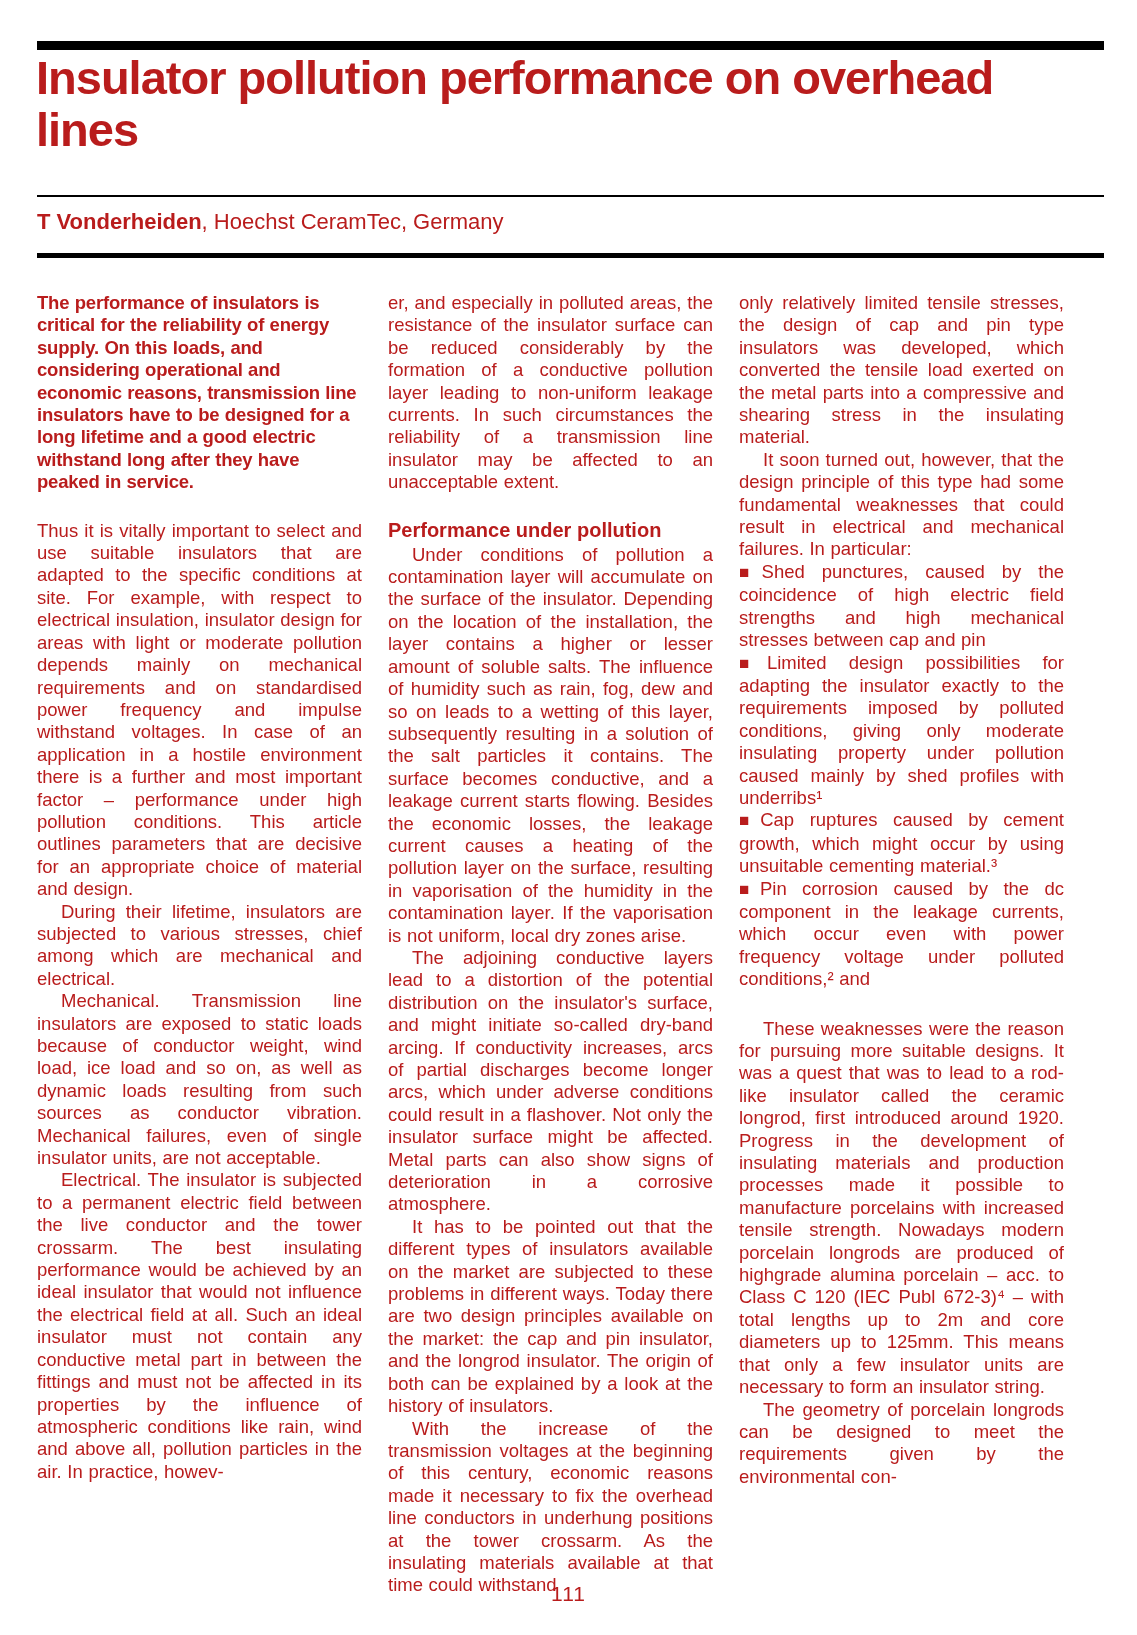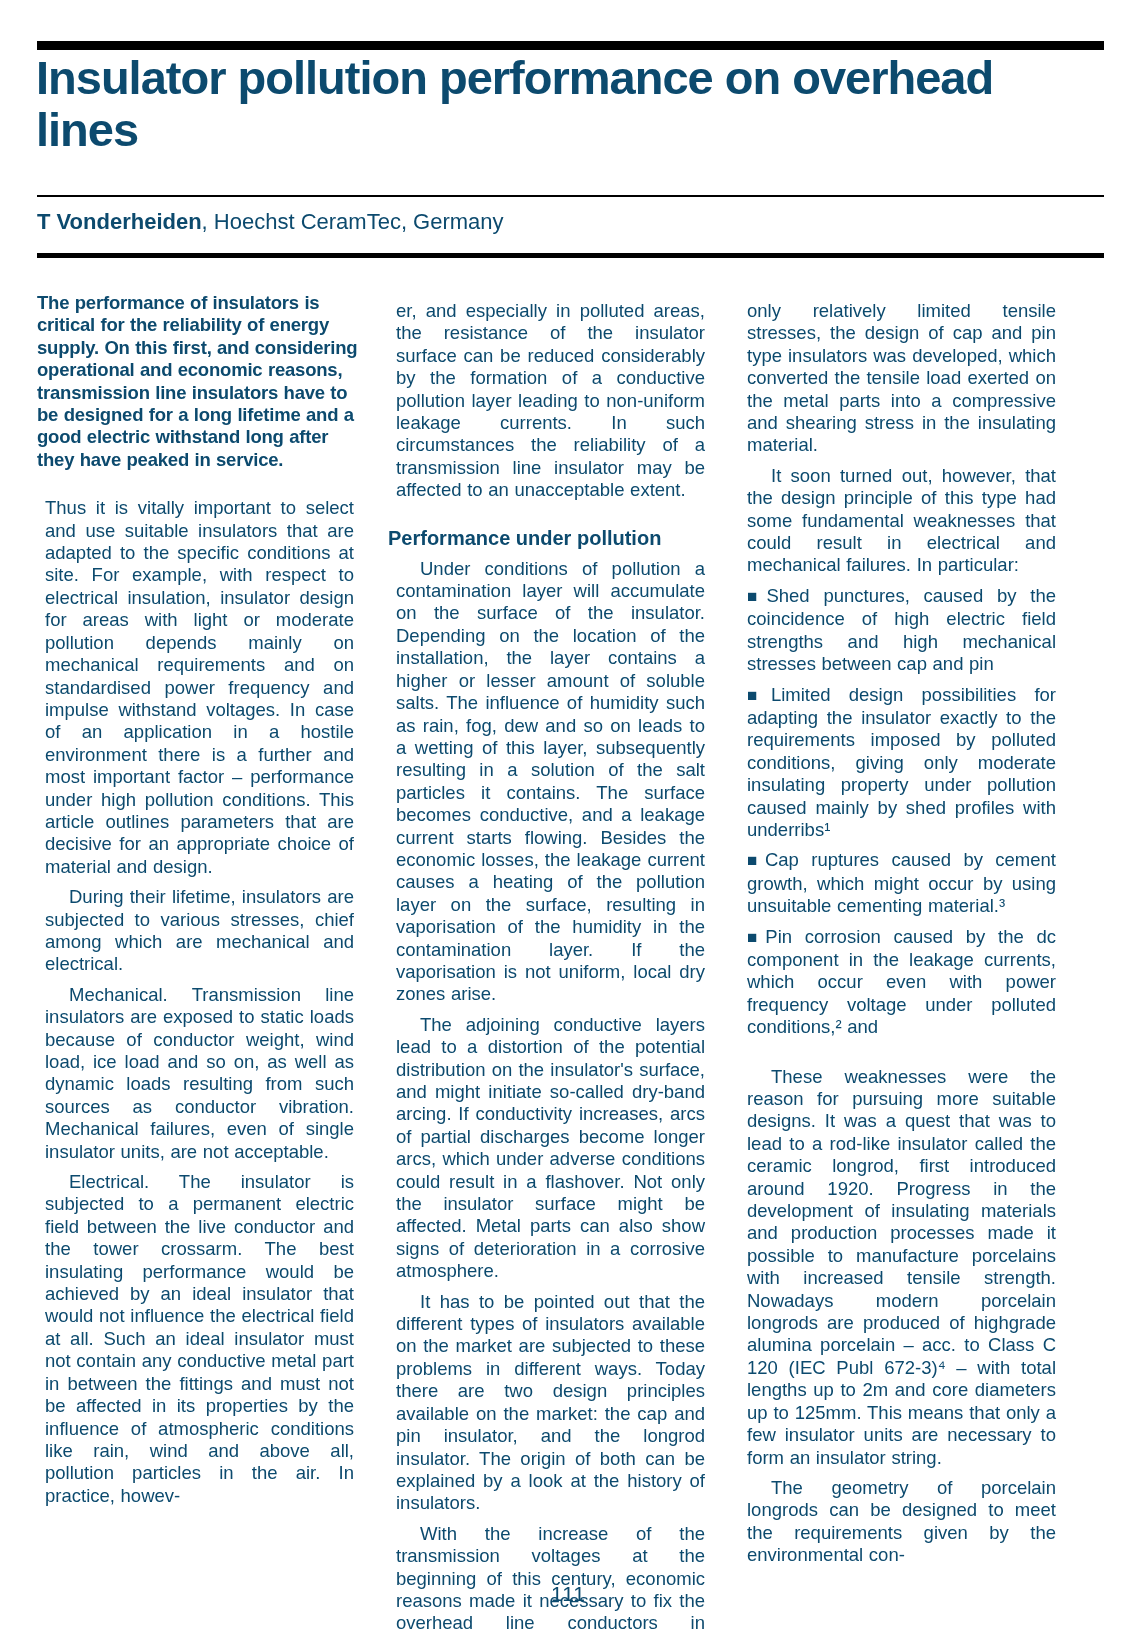--- a/index.html
+++ b/index.html
@@ -1,21 +1,21 @@
 <!DOCTYPE html>
 <html><head>
 <meta charset="utf-8">
 <style>
   html,body { margin:0; padding:0; background:#888; }
   .page {
     position:relative;
     width:1137px; height:1635px;
     background:#ffffff;
     font-family:"Liberation Sans", sans-serif;
-    color:#0c4a6e;
+    color:#b91c1c;
     overflow:hidden;
   }
   .rule { position:absolute; left:37px; width:1067px; background:#000; }
   .rule-top   { top:41px;  height:9px; }
   .rule-thin  { top:195px; height:2px; }
   .rule-mid   { top:253px; height:5px; }
 
   .title {
     position:absolute; left:36px; top:52px;
     width:990px;
@@ -30,21 +30,21 @@
   .byline .author { font-weight:bold; }
 
   .columns {
     position:absolute; left:37px; top:292px;
     width:1027px;
     display:flex; gap:26px;
   }
   .col { width:325px; }
 
   .col p {
-    margin:8px;
+    margin:0;
     font-size:18.5px; line-height:22.4px;
     text-align:justify;
     word-spacing:0.5px;
   }
   .col p.indent { text-indent:24px; }
   .lead {
     font-size:22.5px; line-height:24.6px;
     font-weight:bold;
     text-align:left !important;
     letter-spacing:-0.2px;
@@ -80,21 +80,21 @@
 
   <div class="byline">
     <span class="author">T Vonderheiden</span><span>, Hoechst CeramTec, Germany</span>
   </div>
 
   <div class="rule rule-mid"></div>
 
   <div class="columns">
 
     <div class="col">
-      <p class="lead">The performance of insulators is critical for the reliability of energy supply. On this first, and considering operational and economic reasons, transmission line insulators have to be designed for a long lifetime and a good electric withstand long after they have peaked in service.</p>
+      <p class="lead">The performance of insulators is critical for the reliability of energy supply. On this loads, and considering operational and economic reasons, transmission line insulators have to be designed for a long lifetime and a good electric withstand long after they have peaked in service.</p>
       <p>Thus it is vitally important to select and use suitable insulators that are adapted to the specific conditions at site. For example, with respect to electrical insulation, insulator design for areas with light or moderate pollution depends mainly on mechanical requirements and on standardised power frequency and impulse withstand voltages. In case of an application in a hostile environment there is a further and most important factor – performance under high pollution conditions. This article outlines parameters that are decisive for an appropriate choice of material and design.</p>
       <p class="indent">During their lifetime, insulators are subjected to various stresses, chief among which are mechanical and electrical.</p>
       <p class="indent"><span class="it">Mechanical.</span><span> Transmission line insulators are exposed to static loads because of conductor weight, wind load, ice load and so on, as well as dynamic loads resulting from such sources as conductor vibration. Mechanical failures, even of single insulator units, are not acceptable.</span></p>
       <p class="indent"><span class="it">Electrical.</span><span> The insulator is subjected to a permanent electric field between the live conductor and the tower crossarm. The best insulating performance would be achieved by an ideal insulator that would not influence the electrical field at all. Such an ideal insulator must not contain any conductive metal part in between the fittings and must not be affected in its properties by the influence of atmospheric conditions like rain, wind and above all, pollution particles in the air. In practice, howev-</span></p>
     </div>
 
     <div class="col">
       <p>er, and especially in polluted areas, the resistance of the insulator surface can be reduced considerably by the formation of a conductive pollution layer leading to non-uniform leakage currents. In such circumstances the reliability of a transmission line insulator may be affected to an unacceptable extent.</p>
       <h2 class="section-heading">Performance under pollution</h2>
       <p class="indent">Under conditions of pollution a contamination layer will accumulate on the surface of the insulator. Depending on the location of the installation, the layer contains a higher or lesser amount of soluble salts. The influence of humidity such as rain, fog, dew and so on leads to a wetting of this layer, subsequently resulting in a solution of the salt particles it contains. The surface becomes conductive, and a leakage current starts flowing. Besides the economic losses, the leakage current causes a heating of the pollution layer on the surface, resulting in vaporisation of the humidity in the contamination layer. If the vaporisation is not uniform, local dry zones arise.</p>

